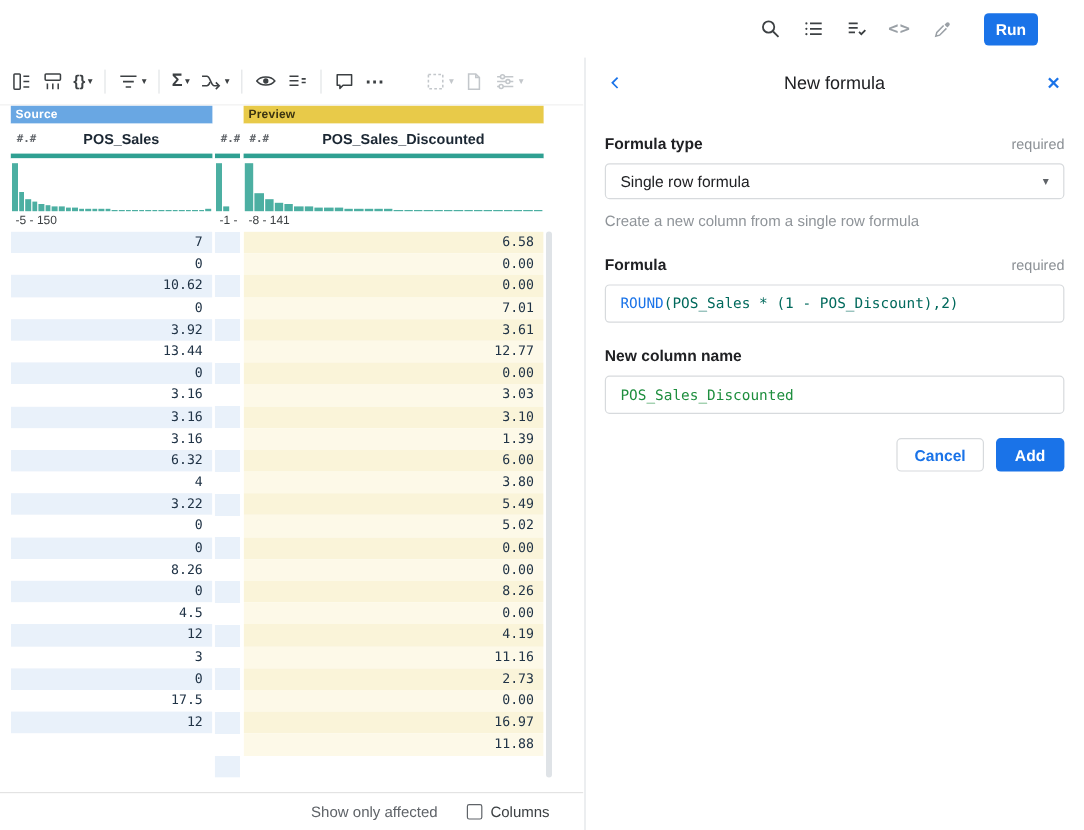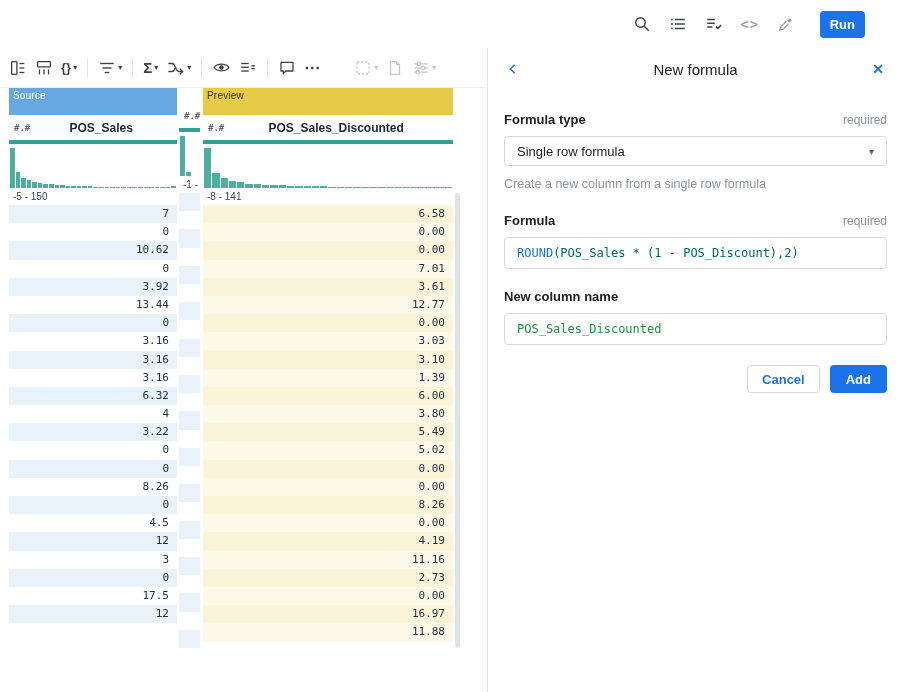--- a/index.html
+++ b/index.html
@@ -24,21 +24,21 @@
   .dim .caret, .dim .tglyph { color:#c3c7cb; }
   .vdiv { width:1px; height:20px; background:#e2e4e7; margin:0 6px; }
   .tool-gap { width:26px; }
 
   
   .gridwrap { position:absolute; top:40px; left:0; right:0; bottom:32px; overflow:hidden; background:#fff; }
   .col { position:absolute; top:0; }
   .col-source { left:9px; width:168px; }
   .col-partial { left:179px; width:21px; overflow:hidden; }
   .col-preview { left:203px; width:250px; }
-  .banner { height:27px; line-height:15px; font-size:10px; font-weight:normal; padding-left:4px; letter-spacing:.2px; }
+  .banner { height:15px; line-height:15px; font-size:10px; font-weight:bold; padding-left:4px; letter-spacing:.2px; }
   .banner-src { background:#69a7e3; color:#fff; }
   .banner-prev { background:#e8ca49; color:#3c3411; }
   .banner-empty { height:15px; background:#fff; }
   .colhead { height:25px; display:flex; align-items:center; padding:0 5px; background:#fff; }
   .dtype { font-family:"DejaVu Sans Mono",monospace; font-size:9px; font-weight:bold; color:#5f6368; white-space:nowrap; }
   .colname { flex:1; text-align:center; font-size:12px; font-weight:bold; color:#1b2733; white-space:nowrap; overflow:hidden; }
   .quality { height:4px; background:#2fa092; }
   .hist { height:44px; display:flex; align-items:flex-end; gap:1px; padding:2px 1px 0 1px; background:#fff; cursor:pointer; }
   .bar { flex:1; background:#4cafa2; min-width:2px; }
   .col-partial .bar { flex:0 0 5px; }
@@ -363,20 +363,27 @@
           <div class="row">2.73</div>
           <div class="row">0.00</div>
           <div class="row">16.97</div>
           <div class="row">11.88</div>
         </div>
     </div>
 
     <div class="vscroll"></div>
   </div>
 
+  <div class="gfooter">
+    <span class="gfoot-text">Show only affected</span>
+    <span class="cols-toggle">
+      <span class="checkbox"></span>
+      <span class="cols-label">Columns</span>
+    </span>
+  </div>
 </div>
 
 <div class="panel">
   <div class="panel-header">
     <span class="back-btn">
       <svg width="16" height="16" viewBox="0 0 24 24" fill="none" stroke="#1a73e8" stroke-width="2.2">
           <path d="M14.5 5.5 8 12l6.5 6.5"></path>
         </svg>
     </span>
     <span class="panel-title">New formula</span>

